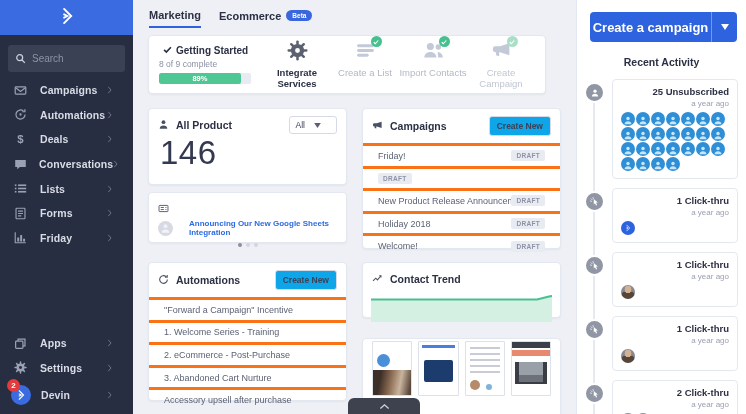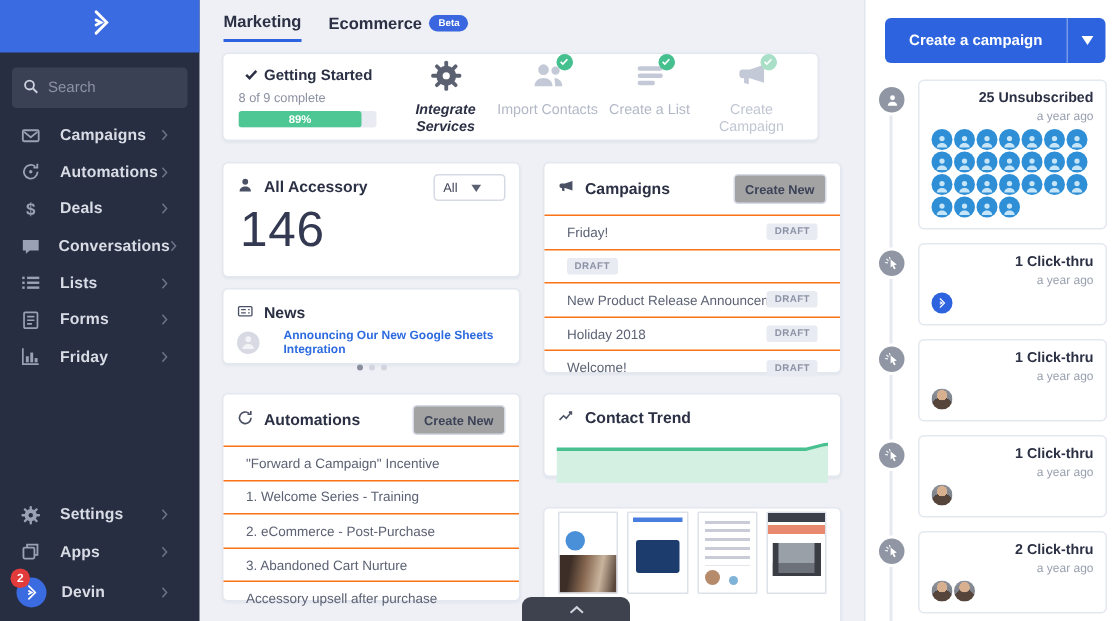--- a/index.html
+++ b/index.html
@@ -27,21 +27,21 @@
   .red-badge { position:absolute; top:-6px; left:-4px; min-width:13px; height:13px; border-radius:7px; background:#e23b3b; color:#fff; font-size:8px; font-weight:700; text-align:center; line-height:13px; padding:0 2px; }
   #nav-bottom .nav-item.has-avatar { height:30px; }
   #nav-bottom .nav-item.has-avatar .lbl { margin-left:10px; }
 
   
   #main { position:absolute; left:133px; top:0; width:443px; height:372px; }
   .card { position:absolute; background:#fff; border:1px solid #e3e7ef; border-radius:4px; box-shadow:0 1px 2px rgba(20,30,70,.05); }
   .card-head { display:flex; align-items:center; padding:7px 9px; }
   .card-head .ic svg { width:11px; height:11px; color:#4b5165; }
   .card-title { font-size:10.5px; font-weight:700; color:#2b3044; margin-left:7px; flex:1; }
-  .btn-outline { border:1px solid #d6dae4; border-radius:3px; background:#a3a3a3; font-size:8.5px; font-weight:700; color:#3c4257; padding:4px 7px; cursor:pointer; font-family:"Liberation Sans", sans-serif; }
+  .btn-outline { border:1px solid #d6dae4; border-radius:3px; background:#0ea5e9; font-size:8.5px; font-weight:700; color:#3c4257; padding:4px 7px; cursor:pointer; font-family:"Liberation Sans", sans-serif; }
 
   #tabs { position:absolute; left:16px; top:9px; display:flex; align-items:center; }
   .tab { font-size:11px; font-weight:700; color:#2b3044; padding-bottom:5px; cursor:pointer; }
   .tab.active { border-bottom:2px solid #2d63de; }
   .tab + .tab { margin-left:18px; }
   .beta-badge { background:#3a66e0; color:#fff; font-size:6.5px; font-weight:700; border-radius:7px; padding:2px 6px; margin-left:5px; vertical-align:2px; display:inline-block; }
 
   #gs-card { left:15px; top:35px; width:398px; height:59px; display:flex; align-items:center; padding:0 10px; }
   #gs-left { width:104px; }
   #gs-title { display:flex; align-items:center; }
@@ -49,21 +49,21 @@
   #gs-title span { font-size:10px; font-weight:700; color:#2b3044; margin-left:4px; }
   #gs-sub { font-size:8.5px; color:#8b90a2; margin:3px 0 4px 0; }
   #gs-bar { width:92px; height:11px; background:#e9ebf2; border-radius:2px; overflow:hidden; position:relative; }
   #gs-fill { height:100%; background:#4fc794; border-radius:2px; color:#fff; font-size:7.5px; font-weight:700; text-align:center; line-height:11px; }
   .gs-step { flex:1; text-align:center; cursor:pointer; }
   .gs-step .step-ic { position:relative; display:inline-block; }
   .gs-step .step-ic svg { width:21px; height:21px; }
   .gs-step.current .step-ic svg { color:#5b6170; }
   .gs-step.done .step-ic svg, .gs-step.done-muted .step-ic svg { color:#c3c9d6; }
   .gs-step .step-lbl { font-size:9.5px; margin-top:2px; }
-  .gs-step.current .step-lbl { font-weight:700; color:#2b3044;font-style:italic; }
+  .gs-step.current .step-lbl { font-weight:700; color:#2b3044; }
   .gs-step.done .step-lbl { color:#b2b8c6; }
   .gs-step.done-muted .step-lbl { color:#c0c6d2; }
   .check-badge { position:absolute; top:-4px; right:-6px; width:11px; height:11px; border-radius:50%; background:#47c08f; display:flex; align-items:center; justify-content:center; }
   .check-badge svg { width:6px !important; height:6px !important; color:#fff !important; }
   .gs-step.done-muted .check-badge { background:#a9dfc7; }
 
   #contacts-card { left:15px; top:108px; width:199px; height:77px; }
   #contacts-card .card-head { padding-bottom:2px; }
   .select-box { border:1px solid #d6dae4; border-radius:3px; padding:3px 6px; display:flex; align-items:center; cursor:pointer; }
   .select-box span { font-size:8.5px; color:#3c4257; margin-right:9px; }
@@ -74,21 +74,21 @@
   #news-card .card-head { padding-bottom:1px; }
   #news-row { display:flex; align-items:center; padding:0 9px; }
   #news-avatar { width:15px; height:15px; border-radius:50%; background:#d7dae2; overflow:hidden; position:relative; flex:none; }
   #news-avatar svg { width:11px; height:11px; color:#f2f3f6; position:absolute; left:2px; top:2px; }
   #news-link { font-size:8px; font-weight:700; color:#2d6be0; margin-left:16px; cursor:pointer; }
   #news-dots { display:flex; justify-content:center; gap:4px; margin-top:6px; }
   .dot { width:4px; height:4px; border-radius:50%; background:#d2d5df; cursor:pointer; }
   .dot.active { background:#8a8f9f; }
 
   #campaigns-card { left:229px; top:108px; width:199px; height:141px; }
-  .row-list .row { display:flex; align-items:center; border-top:1px solid #f97316; padding:0 15px; height:22.6px; font-size:9px; color:#5c6274; cursor:pointer; }
+  .row-list .row { display:flex; align-items:center; border-top:3px solid #f97316; padding:0 15px; height:22.6px; font-size:9px; color:#5c6274; cursor:pointer; }
   .row-list .row .rname { flex:1; white-space:nowrap; overflow:hidden; }
   .draft-badge { background:#e9ebf2; color:#8d93a6; font-size:6.5px; font-weight:700; border-radius:2px; padding:2px 5px; letter-spacing:.3px; flex:none; }
 
   #automations-card { left:15px; top:262px; width:199px; height:139px; }
 
   #trend-card { left:229px; top:262px; width:199px; height:56px; }
   #trend-chart { margin:0 8px; }
 
   #templates-card { left:229px; top:338px; width:199px; height:95px; }
   #thumbs { display:flex; gap:6px; padding:2px 9px; }
@@ -101,21 +101,21 @@
   .thumb.text::after { content:""; position:absolute; left:4px; bottom:5px; width:10px; height:10px; border-radius:50%; background:#b58b6b; box-shadow:14px 2px 0 -2px #7fb3d8; }
   .thumb.storefront::before { content:""; position:absolute; left:0; right:0; top:0; height:6px; background:#3b3f4a; box-shadow:0 8px 0 0 #e8886f; }
   .thumb.storefront::after { content:""; position:absolute; left:3px; right:3px; top:20px; height:22px; background:linear-gradient(#9aa0a8 0 60%, #6d7179 60%); box-shadow:inset 8px -6px 0 -4px #3a3d44, inset -8px -6px 0 -4px #3a3d44; }
 
   #tray { position:absolute; left:215px; top:398px; width:72px; height:16px; background:#3d424e; border-radius:6px 6px 0 0; display:flex; align-items:center; justify-content:center; cursor:pointer; }
   #tray svg { width:11px; height:7px; color:#cfd3da; }
 
   
   #right { position:absolute; left:576px; top:0; width:170px; height:414px; background:#fff; border-left:1px solid #e2e6ee; }
   #create-btn { margin:12px 9px 0 13px; height:30px; display:flex; background:#2d63de; border-radius:4px; overflow:hidden; cursor:pointer; }
-  #create-btn .main { flex:1; color:#fff; font-size:10px; font-weight:700; display:flex; align-items:center; justify-content:center; }
+  #create-btn .main { flex:1; color:#fff; font-size:13px; font-weight:700; display:flex; align-items:center; justify-content:center; }
   #create-btn .split { width:26px; border-left:1px solid rgba(255,255,255,.35); display:flex; align-items:center; justify-content:center; }
   #create-btn .split svg { width:8px; height:6px; color:#fff; }
   #ra-heading { text-align:center; font-size:10.5px; font-weight:700; color:#2b3044; margin-top:14px; }
   #timeline { position:relative; margin:11px 8px 0 7px; padding-left:14px; }
   #timeline::before { content:""; position:absolute; left:9px; top:12px; bottom:-30px; width:2px; background:#e6e9ef; }
   .activity { position:relative; margin-bottom:9px; }
   .tl-icon { position:absolute; left:-14px; top:3px; width:21px; height:21px; border-radius:50%; background:#9096a4; border:2px solid #fff; display:flex; align-items:center; justify-content:center; z-index:2; }
   .tl-icon svg { width:10px; height:10px; color:#fff; }
   .act-card { margin-left:14px; background:#fff; border:1px solid #e4e8ef; border-radius:4px; padding:6px 8px 7px 8px; cursor:pointer;text-align:right; }
   .act-title { font-size:9.5px; font-weight:700; color:#2b3044; }
@@ -248,49 +248,49 @@
           <span class="ic chev">
             <svg viewBox="0 0 8 12" fill="none" stroke="currentColor" stroke-width="1.6">
               <path d="M2 1l4.5 5L2 11"></path>
             </svg>
           </span>
         </div>
       </div>
     <div id="nav-bottom">
         <div class="nav-item">
           <span class="ic">
+            <svg viewBox="0 0 16 16" fill="none" stroke="currentColor" stroke-width="1.5">
+              <rect x="2" y="5" width="9" height="9" rx="1"></rect>
+              <path d="M5 5V2.5h8.5V11H11"></path>
+            </svg>
+          </span>
+          <span class="lbl">Apps</span>
+          <span class="ic chev">
+            <svg viewBox="0 0 8 12" fill="none" stroke="currentColor" stroke-width="1.6">
+              <path d="M2 1l4.5 5L2 11"></path>
+            </svg>
+          </span>
+        </div>
+        <div class="nav-item">
+          <span class="ic">
             <svg viewBox="0 0 20 20" fill="currentColor">
               <g>
                 <rect x="8.8" y="0.4" width="2.4" height="4.6" rx="1.1"></rect>
                 <rect x="8.8" y="15" width="2.4" height="4.6" rx="1.1"></rect>
                 <rect x="0.4" y="8.8" width="4.6" height="2.4" rx="1.1"></rect>
                 <rect x="15" y="8.8" width="4.6" height="2.4" rx="1.1"></rect>
                 <rect x="8.8" y="0.4" width="2.4" height="4.6" rx="1.1" transform="rotate(45 10 10)"></rect>
                 <rect x="8.8" y="15" width="2.4" height="4.6" rx="1.1" transform="rotate(45 10 10)"></rect>
                 <rect x="0.4" y="8.8" width="4.6" height="2.4" rx="1.1" transform="rotate(45 10 10)"></rect>
                 <rect x="15" y="8.8" width="4.6" height="2.4" rx="1.1" transform="rotate(45 10 10)"></rect>
               </g>
               <path fill-rule="evenodd" d="M10 3.7a6.3 6.3 0 1 0 0 12.6 6.3 6.3 0 0 0 0-12.6zm0 4a2.3 2.3 0 1 1 0 4.6 2.3 2.3 0 0 1 0-4.6z"></path>
             </svg>
           </span>
           <span class="lbl">Settings</span>
-          <span class="ic chev">
-            <svg viewBox="0 0 8 12" fill="none" stroke="currentColor" stroke-width="1.6">
-              <path d="M2 1l4.5 5L2 11"></path>
-            </svg>
-          </span>
-        </div>
-        <div class="nav-item">
-          <span class="ic">
-            <svg viewBox="0 0 16 16" fill="none" stroke="currentColor" stroke-width="1.5">
-              <rect x="2" y="5" width="9" height="9" rx="1"></rect>
-              <path d="M5 5V2.5h8.5V11H11"></path>
-            </svg>
-          </span>
-          <span class="lbl">Apps</span>
           <span class="ic chev">
             <svg viewBox="0 0 8 12" fill="none" stroke="currentColor" stroke-width="1.6">
               <path d="M2 1l4.5 5L2 11"></path>
             </svg>
           </span>
         </div>
         <div class="nav-item has-avatar">
           <span class="avatar-wrap">
             <span class="avatar-circle">
               <svg viewBox="0 0 24 24" fill="none" stroke="currentColor" stroke-width="2.3" stroke-linecap="round">
@@ -336,73 +336,72 @@
                   <rect x="8.8" y="15" width="2.4" height="4.6" rx="1.1"></rect>
                   <rect x="0.4" y="8.8" width="4.6" height="2.4" rx="1.1"></rect>
                   <rect x="15" y="8.8" width="4.6" height="2.4" rx="1.1"></rect>
                   <rect x="8.8" y="0.4" width="2.4" height="4.6" rx="1.1" transform="rotate(45 10 10)"></rect>
                   <rect x="8.8" y="15" width="2.4" height="4.6" rx="1.1" transform="rotate(45 10 10)"></rect>
                   <rect x="0.4" y="8.8" width="4.6" height="2.4" rx="1.1" transform="rotate(45 10 10)"></rect>
                   <rect x="15" y="8.8" width="4.6" height="2.4" rx="1.1" transform="rotate(45 10 10)"></rect>
                 </g>
                 <path fill-rule="evenodd" d="M10 3.7a6.3 6.3 0 1 0 0 12.6 6.3 6.3 0 0 0 0-12.6zm0 4a2.3 2.3 0 1 1 0 4.6 2.3 2.3 0 0 1 0-4.6z"></path>
               </svg></span><div class="step-lbl">Integrate Services</div></div>
+          <div class="gs-step done"><span class="step-ic"><svg viewBox="0 0 20 20" fill="currentColor">
+                <rect x="2" y="4" width="16" height="2.8" rx="1.4"></rect>
+                <rect x="2" y="8.6" width="16" height="2.8" rx="1.4"></rect>
+                <rect x="2" y="13.2" width="11" height="2.8" rx="1.4"></rect>
+              </svg><span class="check-badge">
+                <svg viewBox="0 0 12 12" fill="none" stroke="currentColor" stroke-width="2.2">
+                  <path d="M1.5 6.5l3 3L10.5 3"></path>
+                </svg>
+              </span></span><div class="step-lbl">Create a List</div></div>
           <div class="gs-step done"><span class="step-ic"><svg viewBox="0 0 16 16" fill="currentColor">
                 <circle cx="5.6" cy="4.9" r="2.7"></circle>
                 <path d="M1 13.3c0-2.6 2.1-4.2 4.6-4.2s4.6 1.6 4.6 4.2z"></path>
                 <circle cx="11.7" cy="5.4" r="2.1"></circle>
                 <path d="M11.2 9.2c2.2.3 3.9 1.7 3.9 4.1h-3.6z"></path>
               </svg><span class="check-badge">
                 <svg viewBox="0 0 12 12" fill="none" stroke="currentColor" stroke-width="2.2">
                   <path d="M1.5 6.5l3 3L10.5 3"></path>
                 </svg>
               </span></span><div class="step-lbl">Import Contacts</div></div>
-          <div class="gs-step done"><span class="step-ic"><svg viewBox="0 0 20 20" fill="currentColor">
-                <rect x="2" y="4" width="16" height="2.8" rx="1.4"></rect>
-                <rect x="2" y="8.6" width="16" height="2.8" rx="1.4"></rect>
-                <rect x="2" y="13.2" width="11" height="2.8" rx="1.4"></rect>
-              </svg><span class="check-badge">
-                <svg viewBox="0 0 12 12" fill="none" stroke="currentColor" stroke-width="2.2">
-                  <path d="M1.5 6.5l3 3L10.5 3"></path>
-                </svg>
-              </span></span><div class="step-lbl">Create a List</div></div>
           <div class="gs-step done-muted"><span class="step-ic"><svg viewBox="0 0 20 20" fill="currentColor">
                 <path d="M17.5 3v11.5l-9-2.9H7.8v3.8l-3-.8v-3H4a2.2 2.2 0 0 1-2.2-2.2V8.2A2.2 2.2 0 0 1 4 6h4.5z"></path>
               </svg><span class="check-badge">
                 <svg viewBox="0 0 12 12" fill="none" stroke="currentColor" stroke-width="2.2">
                   <path d="M1.5 6.5l3 3L10.5 3"></path>
                 </svg>
               </span></span><div class="step-lbl">Create Campaign</div></div>
         </div>
     </div>
 
     <div id="contacts-card" class="card">
       <div class="card-head">
         <span class="ic"><svg viewBox="0 0 16 16" fill="currentColor">
               <circle cx="8" cy="4.6" r="2.8"></circle>
               <path d="M2.5 14c0-3 2.5-4.7 5.5-4.7s5.5 1.7 5.5 4.7z"></path>
             </svg></span>
-        <span class="card-title">All Accessory</span>
+        <span class="card-title">All Product</span>
         <div class="select-box">
           <span>All</span>
           <span class="ic"><svg viewBox="0 0 8 6" fill="currentColor">
                 <path d="M0 0h8L4 6z"></path>
               </svg></span>
         </div>
       </div>
       <div id="contacts-count">146</div>
     </div>
 
     <div id="news-card" class="card">
       <div class="card-head">
         <span class="ic"><svg viewBox="0 0 16 16" fill="none" stroke="currentColor" stroke-width="1.3">
               <rect x="1.5" y="3.5" width="13" height="9" rx="1"></rect>
               <path d="M4 6.5h4.5M4 9.5h4.5M10.8 6.5h1.5M10.8 9.5h1.5"></path>
             </svg></span>
-        <span class="card-title">News</span>
       </div>
       <div id="news-row">
         <span id="news-avatar"><span class="ic-raw"><svg viewBox="0 0 16 16" fill="currentColor" style="display: block;">
                 <circle cx="8" cy="4.6" r="2.8"></circle>
                 <path d="M2.5 14c0-3 2.5-4.7 5.5-4.7s5.5 1.7 5.5 4.7z"></path>
               </svg></span></span>
         <span id="news-link">Announcing Our New Google Sheets Integration</span>
       </div>
       <div id="news-dots">
           <span class="dot active"></span>
@@ -508,20 +507,21 @@
     <div id="create-btn">
       <div class="main">Create a campaign</div>
       <div class="split">
         <span class="ic-raw">
             <svg viewBox="0 0 8 6" fill="currentColor" style="display: block;">
               <path d="M0 0h8L4 6z"></path>
             </svg>
           </span>
       </div>
     </div>
+    <div id="ra-heading">Recent Activity</div>
     <div id="timeline">
         <div class="activity">
           <span class="tl-icon">
             <svg viewBox="0 0 16 16" fill="currentColor">
               <circle cx="8" cy="5" r="2.6"></circle>
               <path d="M3 13.5c0-2.8 2.2-4.3 5-4.3s5 1.5 5 4.3z"></path>
             </svg>
           </span>
           <div class="act-card">
             <div class="act-title">25 Unsubscribed</div>

